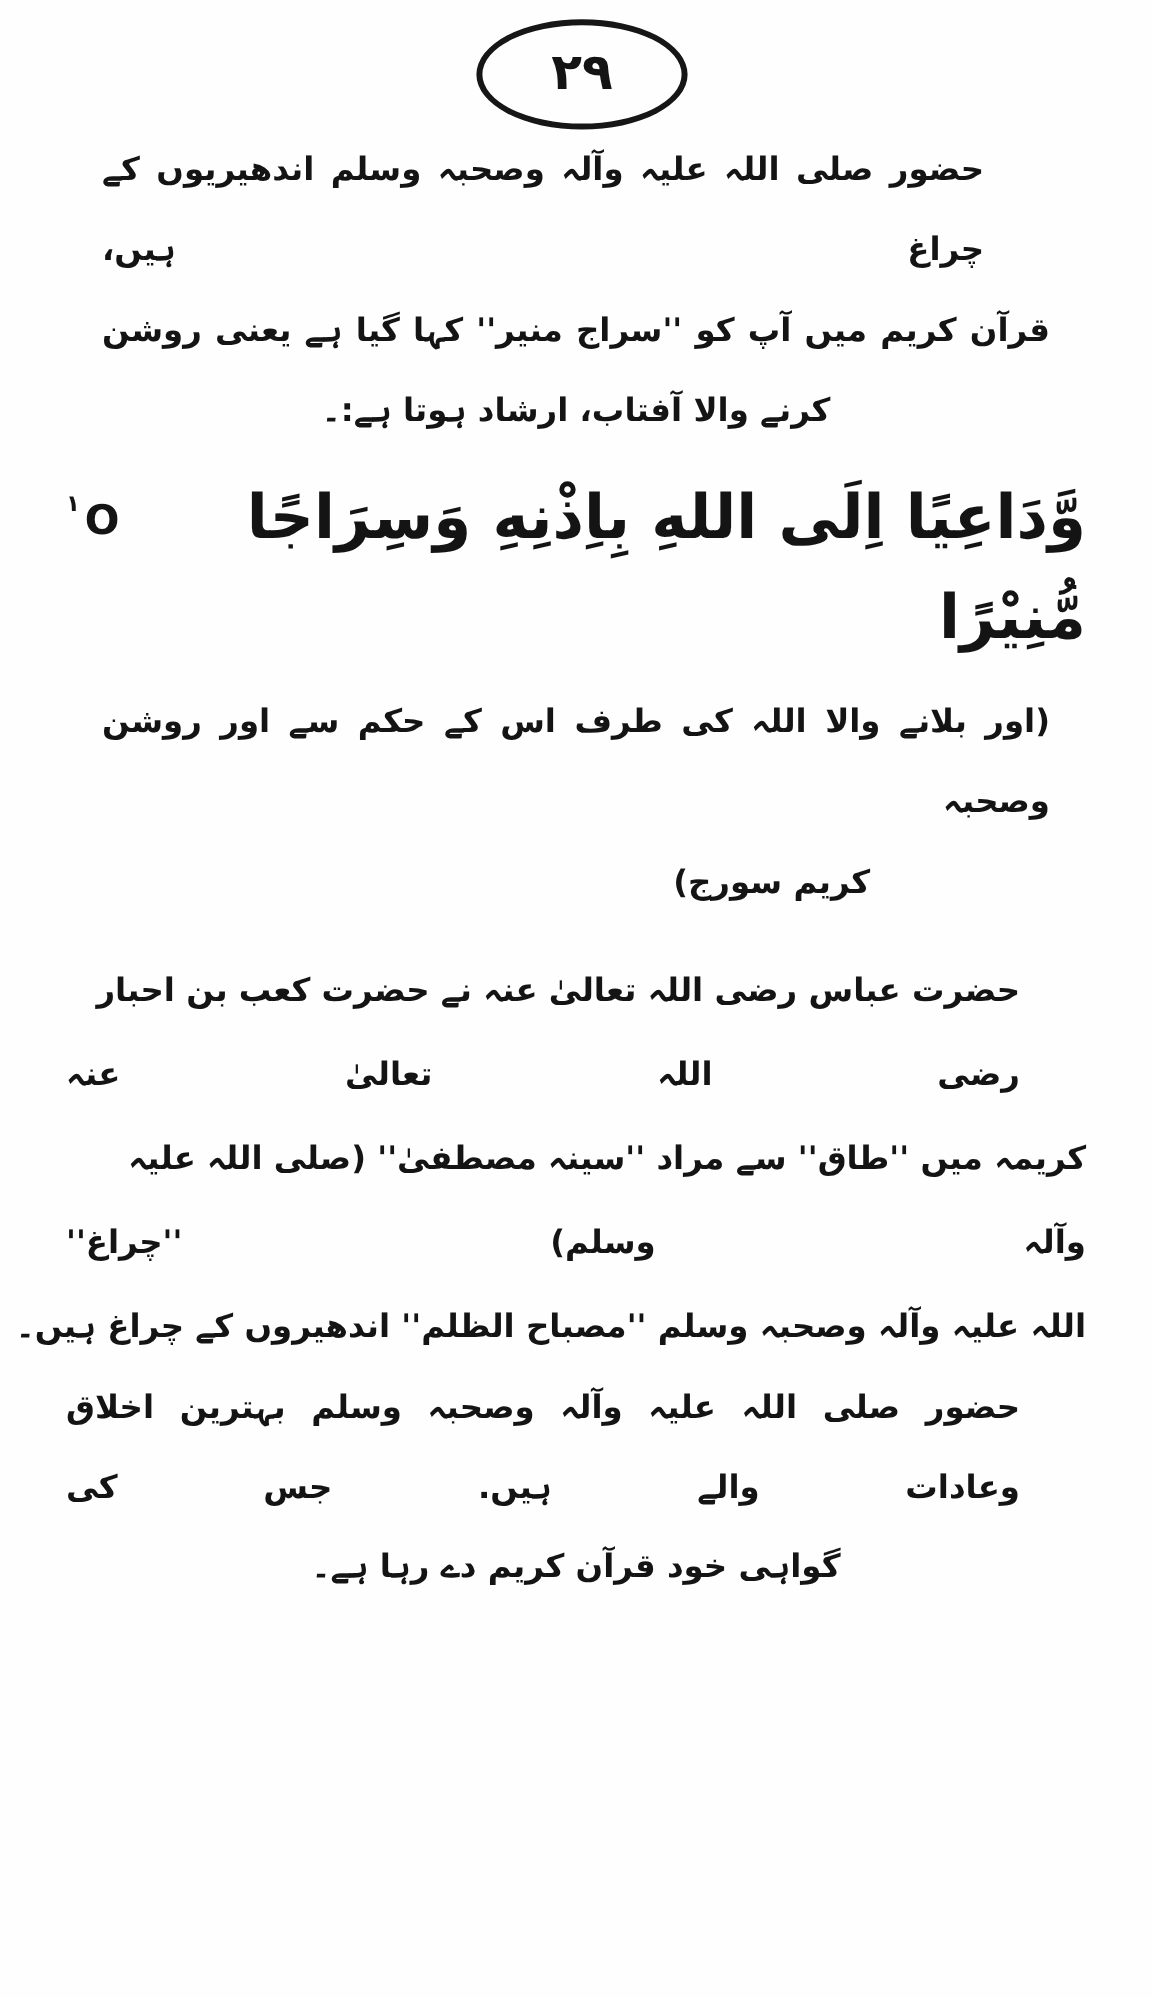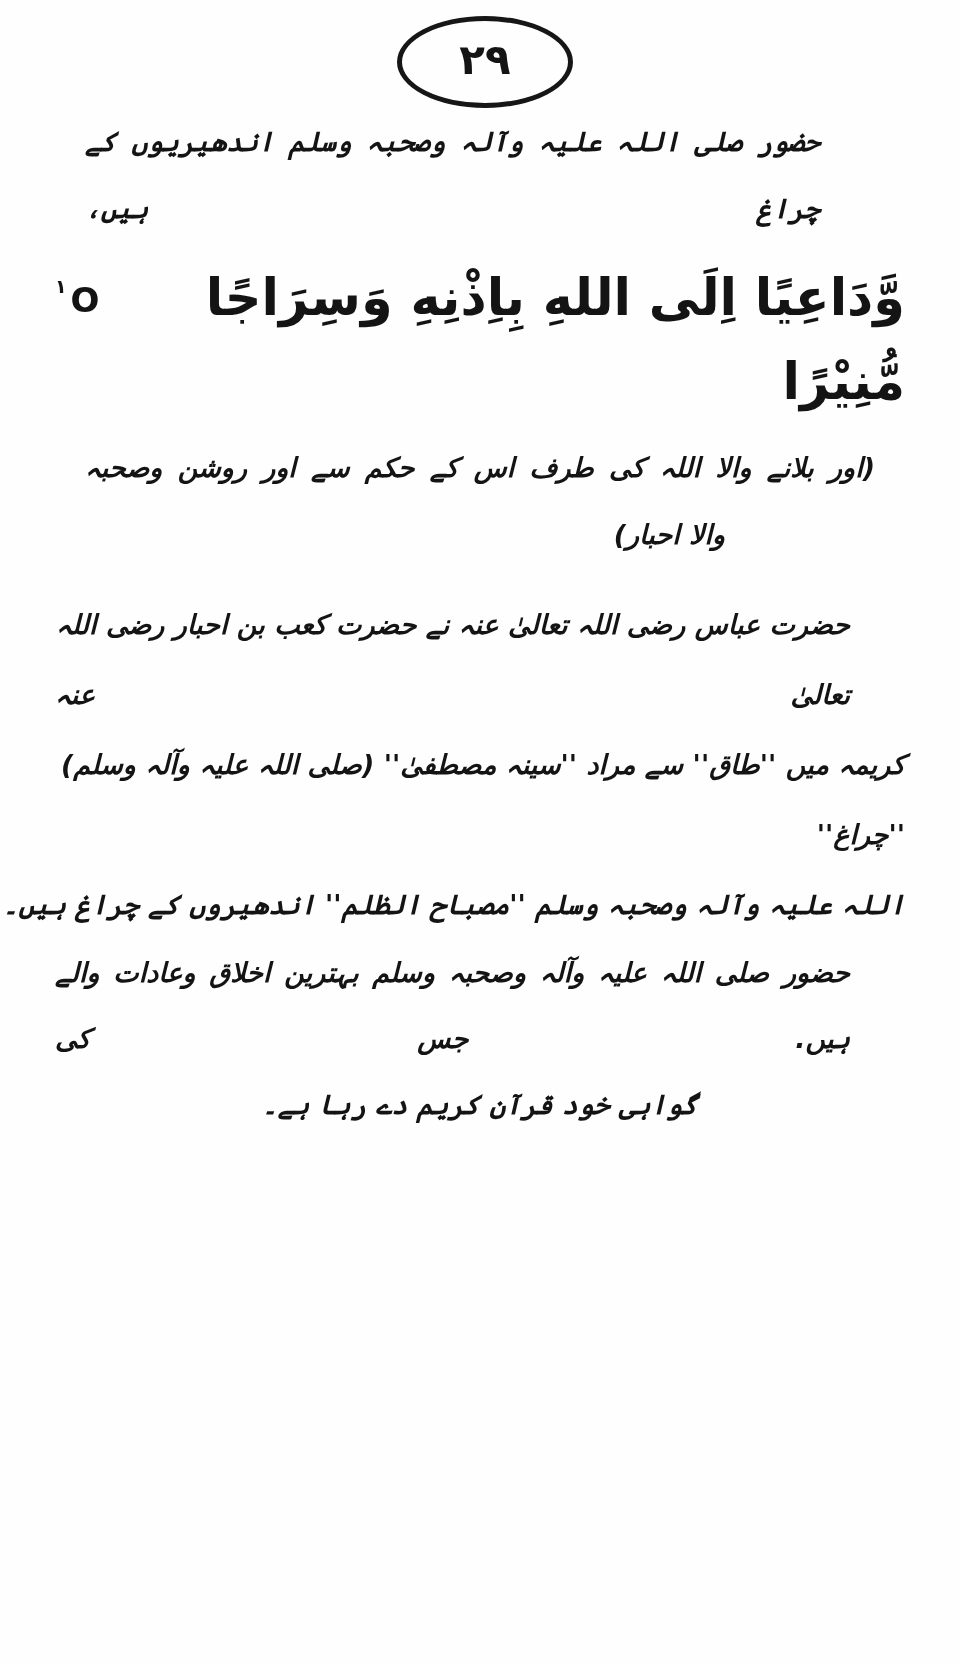--- a/index.html
+++ b/index.html
@@ -35,21 +35,20 @@
     padding: 0 55px;
   }
   .line {
     font-size: 27px;
     font-weight: bold;
     line-height: 67px;
     text-align: justify;
     text-align-last: justify;
     white-space: nowrap;
     overflow: visible;
-    font-style: italic;
   }
   .just { text-align: justify; text-align-last: justify; white-space: normal; }
   .center { text-align: center; text-align-last: center; }
   .right-end { text-align: right; text-align-last: right; }
   .indent-first { padding-right: 55px; }
   .narrow { margin: 0 30px; }
   .tr2-indent { padding-left: 0; padding-right: 150px; }
   .fn-mark {
     font-size: 16px;
     vertical-align: super;
@@ -96,31 +95,33 @@
   <div class="page-num-wrap">
     <div class="page-num-oval">
       <span class="page-num">۲۹</span>
     </div>
   </div>
 
   <div class="main">
 
     <div class="para1 narrow">
       <div class="line just indent-first">حضور صلی اللہ علیہ وآلہ وصحبہ وسلم اندھیریوں کے چراغ ہیں،</div>
+      <div class="line just">قرآن کریم میں آپ کو ''سراج منیر'' کہا گیا ہے یعنی روشن</div>
+      <div class="line center">کرنے والا آفتاب، ارشاد ہوتا ہے:۔</div>
     </div>
 
     <div class="verse-line v1">
       <span class="verse-fn">۱</span>
         <span class="verse-end">O</span>
         <span class="verse-text">وَّدَاعِيًا اِلَى اللهِ بِاِذْنِهِ وَسِرَاجًا مُّنِيْرًا</span>
     </div>
 
     <div class="trans1 narrow">
       <div class="line just">(اور بلانے والا اللہ کی طرف اس کے حکم سے اور روشن وصحبہ</div>
-      <div class="line right-end tr2-indent">والا احبار)</div>
+      <div class="line right-end tr2-indent">کریم سورج)</div>
     </div>
 
     <div class="para2">
       <div class="line just indent-first">حضرت عباس رضی اللہ تعالیٰ عنہ نے حضرت کعب بن احبار رضی اللہ تعالیٰ عنہ</div>
       <div class="line just">کریمہ میں ''طاق'' سے مراد ''سینہ مصطفیٰ'' (صلی اللہ علیہ وآلہ وسلم) ''چراغ''</div>
       <div class="line right-end">اللہ علیہ وآلہ وصحبہ وسلم ''مصباح الظلم'' اندھیروں کے چراغ ہیں۔</div>
     </div>
 
     <div class="para3">
       <div class="line just indent-first">حضور صلی اللہ علیہ وآلہ وصحبہ وسلم بہترین اخلاق وعادات والے ہیں. جس کی</div>

